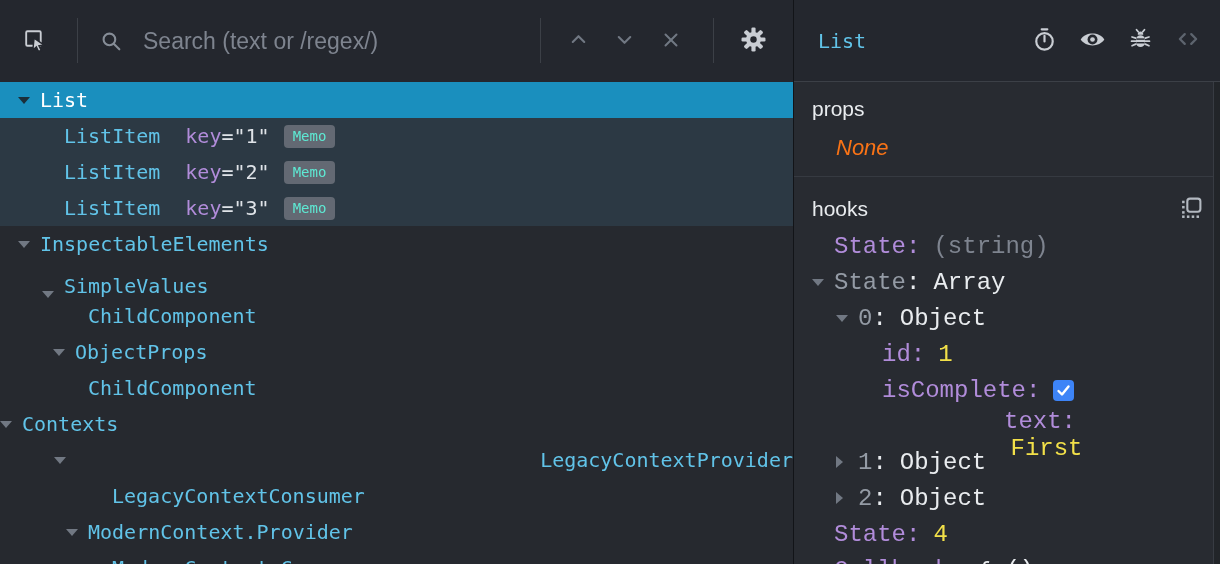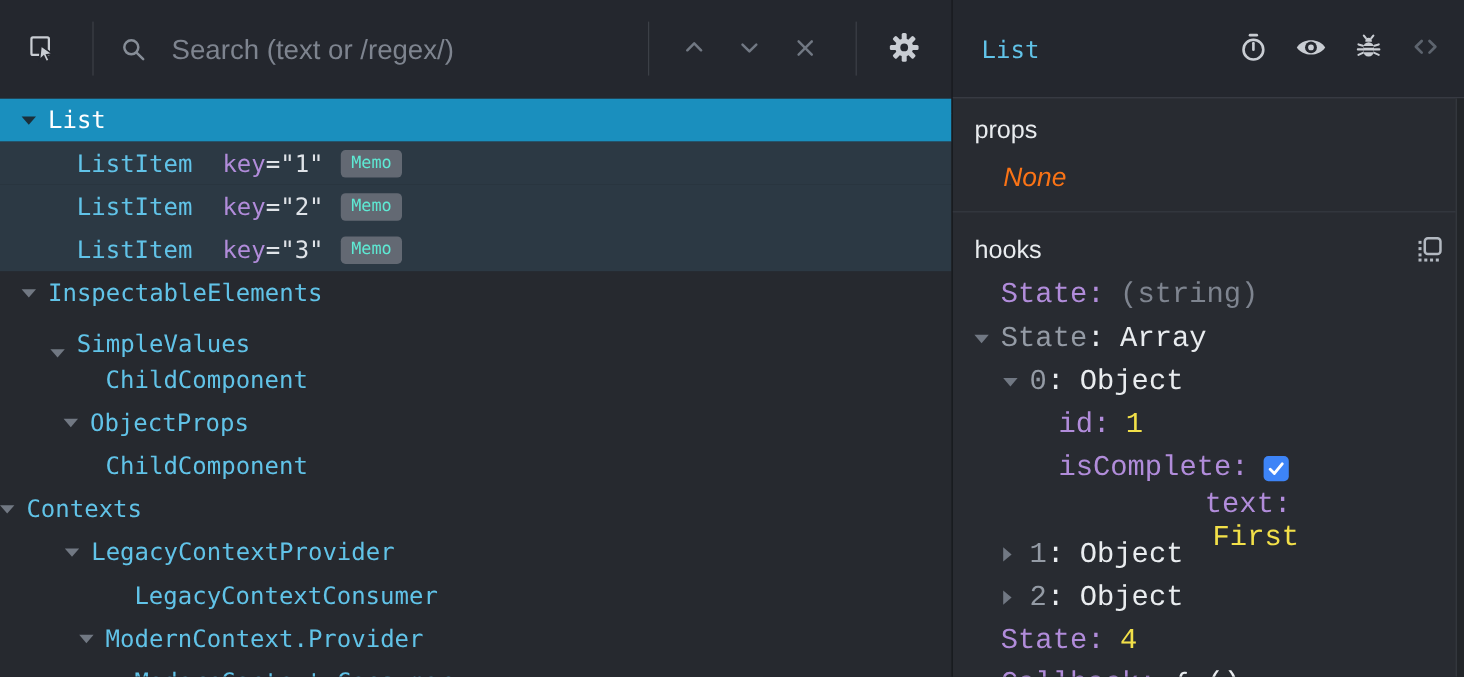--- a/index.html
+++ b/index.html
@@ -142,21 +142,21 @@
       <div class="tree-row selected" style="padding-left: 18px;"><span class="expander"><span class="tri-down"></span></span><span class="tree-label">List</span></div>
       <div class="tree-row tinted" style="padding-left: 42px;"><span class="expander"></span><span class="tree-label">ListItem</span><span class="key-name">key</span><span class="key-value">="1"</span><span class="badge">Memo</span></div>
       <div class="tree-row tinted" style="padding-left: 42px;"><span class="expander"></span><span class="tree-label">ListItem</span><span class="key-name">key</span><span class="key-value">="2"</span><span class="badge">Memo</span></div>
       <div class="tree-row tinted" style="padding-left: 42px;"><span class="expander"></span><span class="tree-label">ListItem</span><span class="key-name">key</span><span class="key-value">="3"</span><span class="badge">Memo</span></div>
       <div class="tree-row" style="padding-left: 18px;"><span class="expander"><span class="tri-down"></span></span><span class="tree-label">InspectableElements</span></div>
       <div class="tree-row" style="padding-left: 42px; align-items: flex-end;"><span class="expander"><span class="tri-down"></span></span><span class="tree-label">SimpleValues</span></div>
       <div class="tree-row" style="padding-left: 66px;"><span class="expander"></span><span class="tree-label">ChildComponent</span></div>
       <div class="tree-row" style="padding-left: 53px;"><span class="expander"><span class="tri-down"></span></span><span class="tree-label">ObjectProps</span></div>
       <div class="tree-row" style="padding-left: 66px;"><span class="expander"></span><span class="tree-label">ChildComponent</span></div>
       <div class="tree-row" style=""><span class="expander"><span class="tri-down"></span></span><span class="tree-label">Contexts</span></div>
-      <div class="tree-row" style="padding-left: 54px;"><span class="expander"><span class="tri-down"></span></span><span class="tree-label">LegacyContextProvider</span></div>
+      <div class="tree-row" style="padding-left: 54px; justify-content: space-between;"><span class="expander"><span class="tri-down"></span></span><span class="tree-label">LegacyContextProvider</span></div>
       <div class="tree-row" style="padding-left: 90px;"><span class="expander"></span><span class="tree-label">LegacyContextConsumer</span></div>
       <div class="tree-row" style="padding-left: 66px;"><span class="expander"><span class="tri-down"></span></span><span class="tree-label">ModernContext.Provider</span></div>
       <div class="tree-row" style="padding-left: 90px;"><span class="expander"></span><span class="tree-label">ModernContext.Consumer</span></div>
     </div>
 </div>
 
 <div class="vdivider"></div>
 
 <div class="right">
   <div class="rheader">

